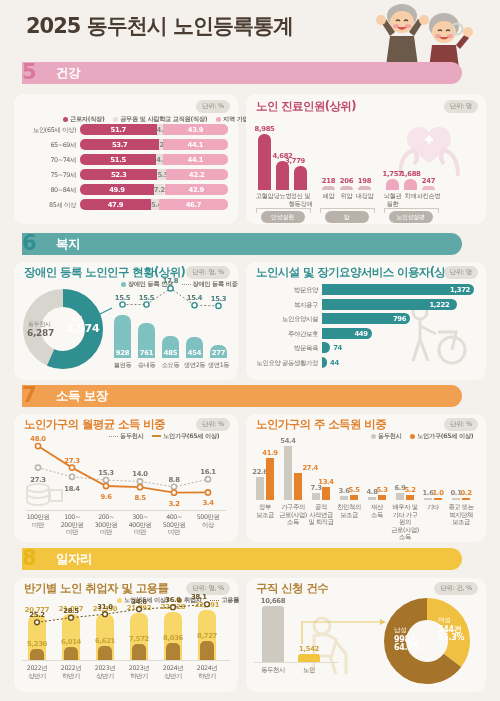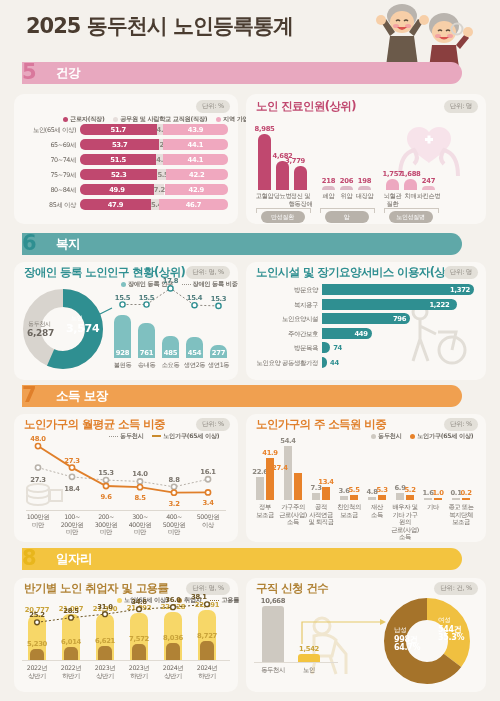--- a/index.html
+++ b/index.html
@@ -348,21 +348,21 @@
     </div>
     <div id="src-chart">
         <div class="bar" style="left:10px;top:63.4px;width:8px;height:22.6px;background:#cec9c1"></div>
         <div class="val" style="left:4px;top:54.4px;width:20px;text-align:center;color:#8d8880">22.6</div>
         <div class="bar" style="left:20px;top:44.1px;width:8px;height:41.9px;background:#e8822a"></div>
         <div class="val" style="left:14px;top:35.1px;width:20px;text-align:center;color:#e8822a">41.9</div>
         <div class="lbl" style="left:4px;top:89px;width:30px">정부<br>보조금</div>
         <div class="bar" style="left:38px;top:31.6px;width:8px;height:54.4px;background:#cec9c1"></div>
         <div class="val" style="left:32px;top:22.6px;width:20px;text-align:center;color:#8d8880">54.4</div>
         <div class="bar" style="left:48px;top:58.6px;width:8px;height:27.4px;background:#e8822a"></div>
-        <div class="val" style="left:26px;top:49.6px;width:20px;text-align:left;color:#e8822a">27.4</div>
+        <div class="val" style="left:52px;top:49.6px;width:20px;text-align:right;color:#e8822a">27.4</div>
         <div class="lbl" style="left:32px;top:89px;width:30px">가구주의<br>근로(사업)<br>소득</div>
         <div class="bar" style="left:66px;top:78.7px;width:8px;height:7.3px;background:#cec9c1"></div>
         <div class="val" style="left:60px;top:69.7px;width:20px;text-align:center;color:#8d8880">7.3</div>
         <div class="bar" style="left:76px;top:72.6px;width:8px;height:13.4px;background:#e8822a"></div>
         <div class="val" style="left:70px;top:63.599999999999994px;width:20px;text-align:center;color:#e8822a">13.4</div>
         <div class="lbl" style="left:60px;top:89px;width:30px">공적<br>사적연금<br>및 퇴직금</div>
         <div class="bar" style="left:94px;top:82.4px;width:8px;height:3.6px;background:#cec9c1"></div>
         <div class="val" style="left:88px;top:73.4px;width:20px;text-align:center;color:#8d8880">3.6</div>
         <div class="bar" style="left:104px;top:80.5px;width:8px;height:5.5px;background:#e8822a"></div>
         <div class="val" style="left:98px;top:71.5px;width:20px;text-align:center;color:#e8822a">5.5</div>

